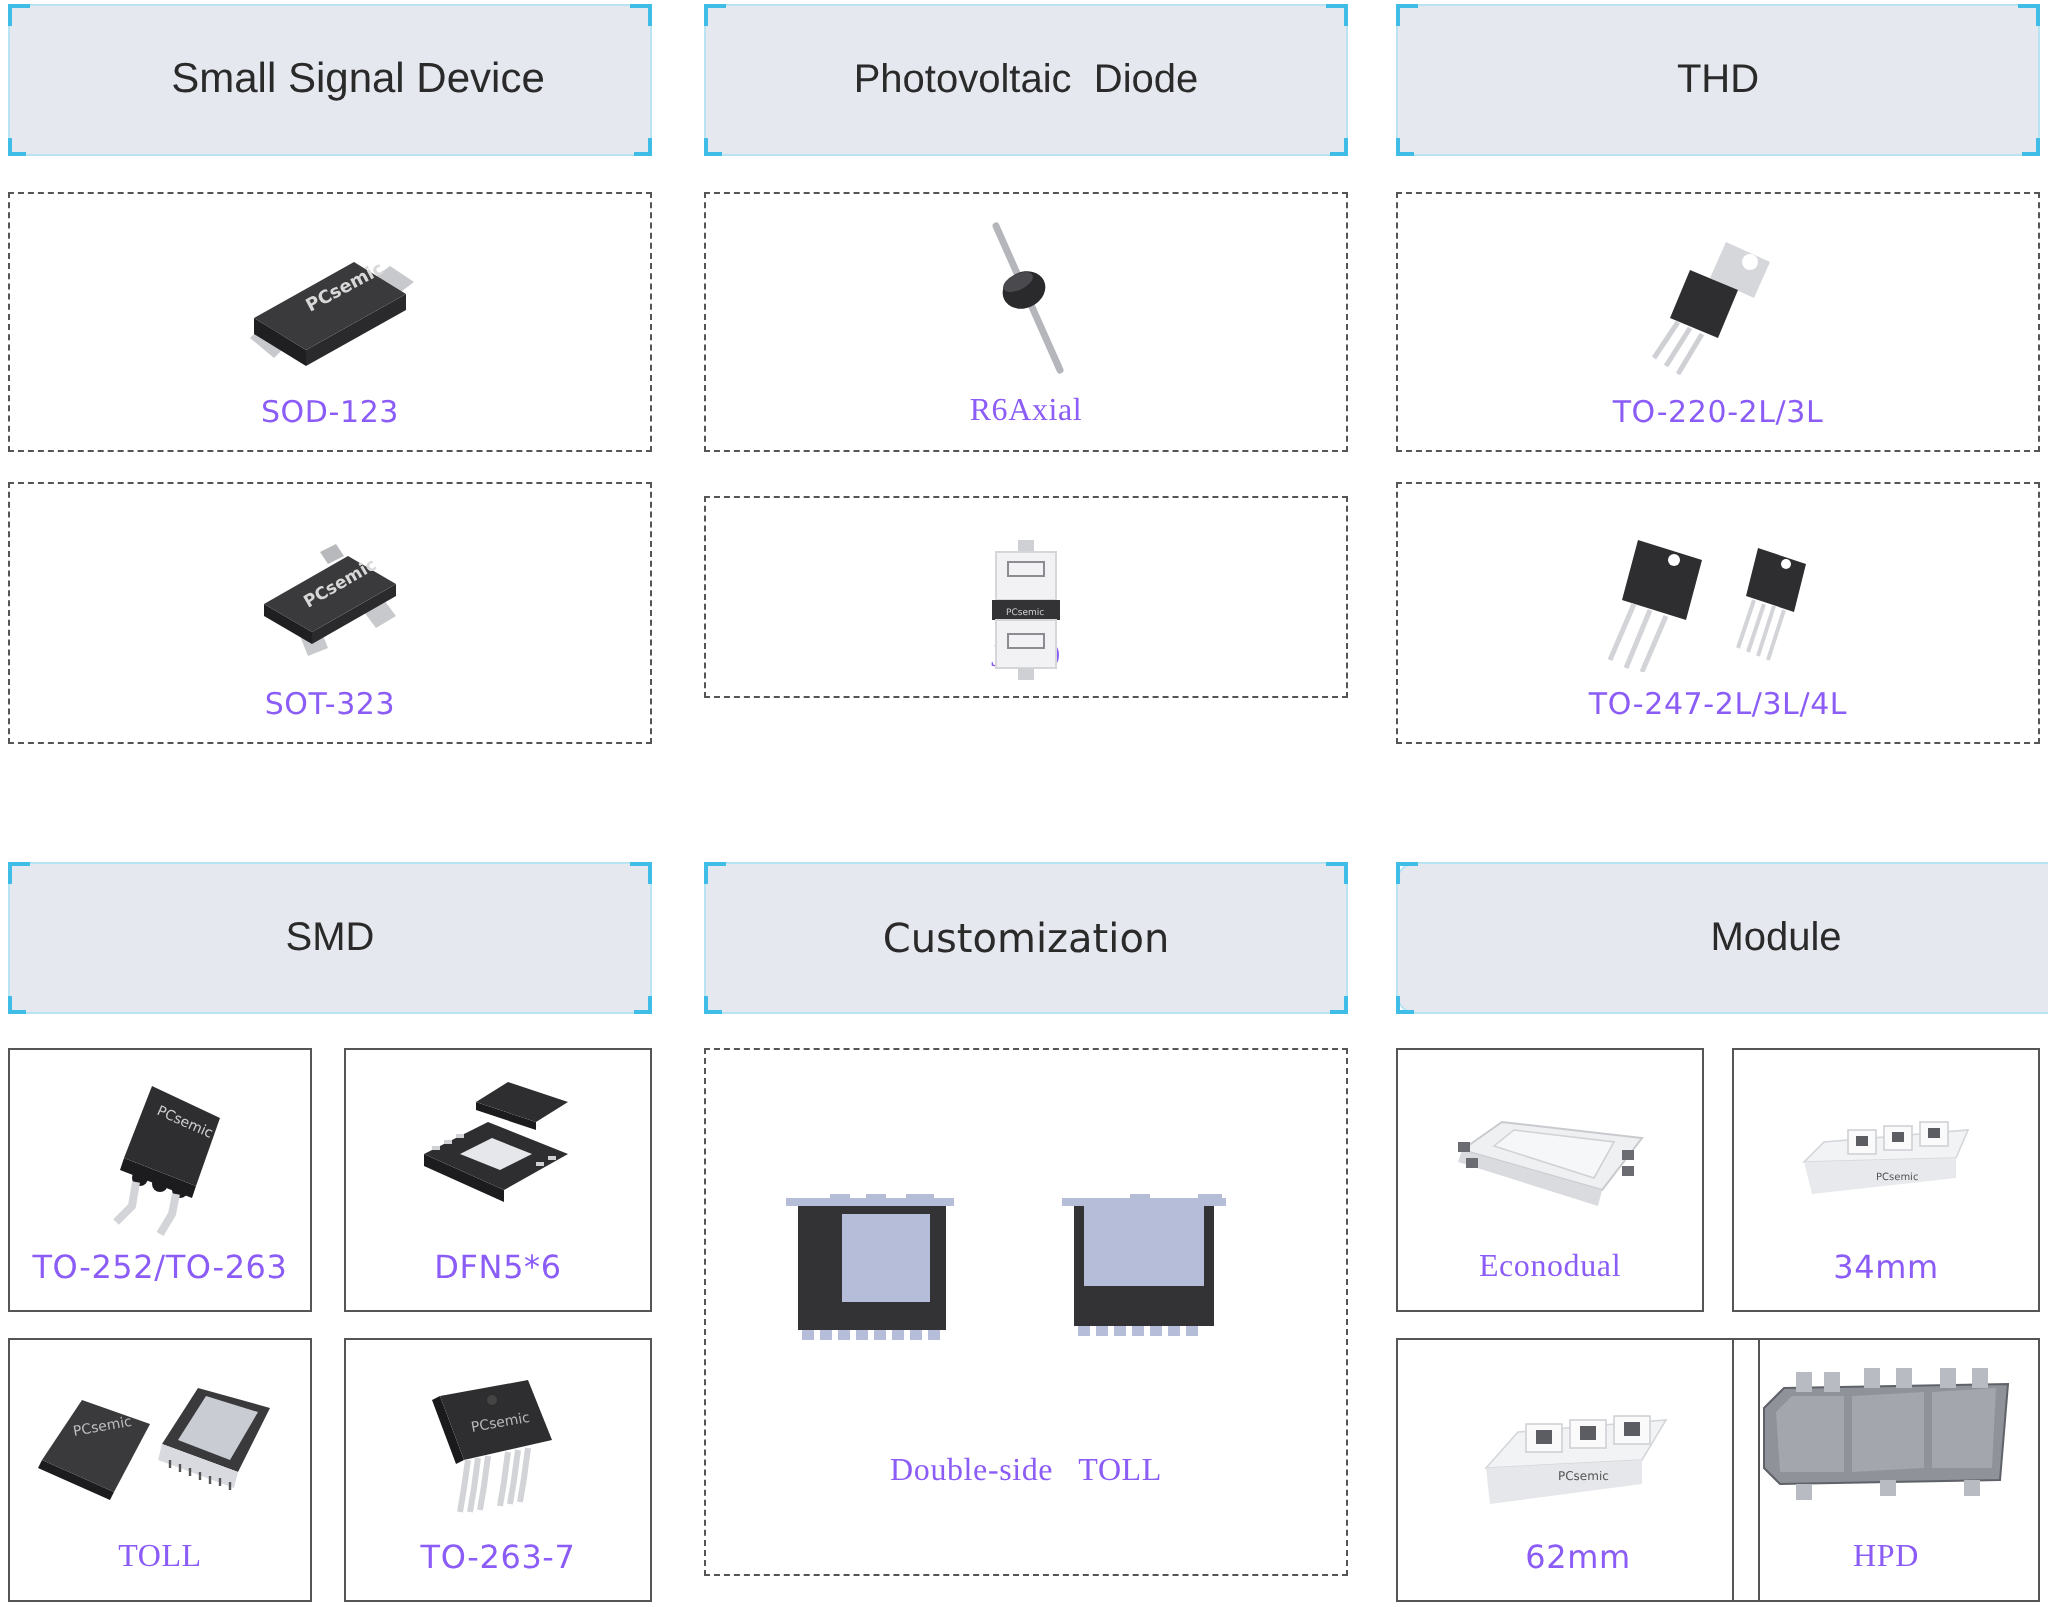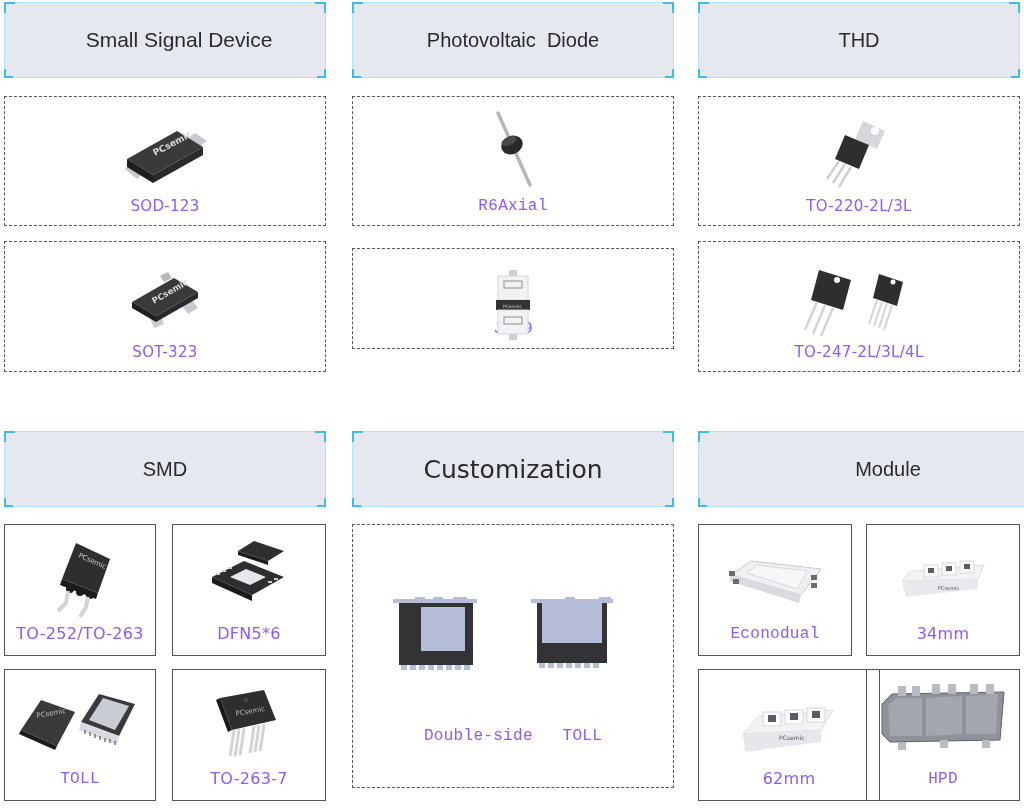--- a/index.html
+++ b/index.html
@@ -31,21 +31,21 @@
   }
   .sbox {
     position: absolute;
     border: 1.5px solid #555;
     display: flex; flex-direction: column; align-items: center; justify-content: flex-end;
   }
   .label {
     font-family: "DejaVu Sans", sans-serif;
     font-size: 15px; color: #8b5cf6; margin-bottom: 10px; letter-spacing: 0.3px;
   }
-  .label.sans { font-family: Liberation Mono, monospace; font-size: 16px; }
+  .label.sans { font-family: Liberation Serif, serif; font-size: 16px; }
   .sbox .label { margin-bottom: 10px; font-size: 16px; }
   .art { position: absolute; left: 50%; transform: translateX(-50%); }
 </style>
 </head>
 <body>
 
 <div class="header" style="left:4px;top:2px;width:322px;padding-left:28px;">
   <i class="c1"></i>
     <i class="c2"></i>
   <span class="t">Small Signal Device</span>
@@ -136,21 +136,21 @@
 </div>
 
 <div class="header" style="left:4px;top:431px;width:322px;">
   <i class="c1"></i>
     <i class="c2"></i>
   <span class="t" style="font-size:20px;">SMD</span>
 </div>
 <div class="header" style="left:352px;top:431px;width:322px;">
   <i class="c1"></i>
     <i class="c2"></i>
-  <span class="t" style="font-family:'DejaVu Sans',sans-serif;font-size:25px;">Customization</span>
+  <span class="t" style="font-family:'DejaVu Sans',sans-serif;font-size:20px;">Customization</span>
 </div>
 <div class="header" style="left:698px;top:431px;width:380px;border-radius:10px;">
   <i class="c1"></i>
     <i class="c2"></i>
   <span class="t" style="font-size:20px;">Module</span>
 </div>
 
 <div class="sbox" style="left:4px;top:524px;width:152px;height:132px;">
   <svg class="art" style="top:12px;" width="80" height="82" viewBox="0 0 80 82">
     <polygon points="36,6 70,22 58,56 22,42" fill="#2e2e30"></polygon>

